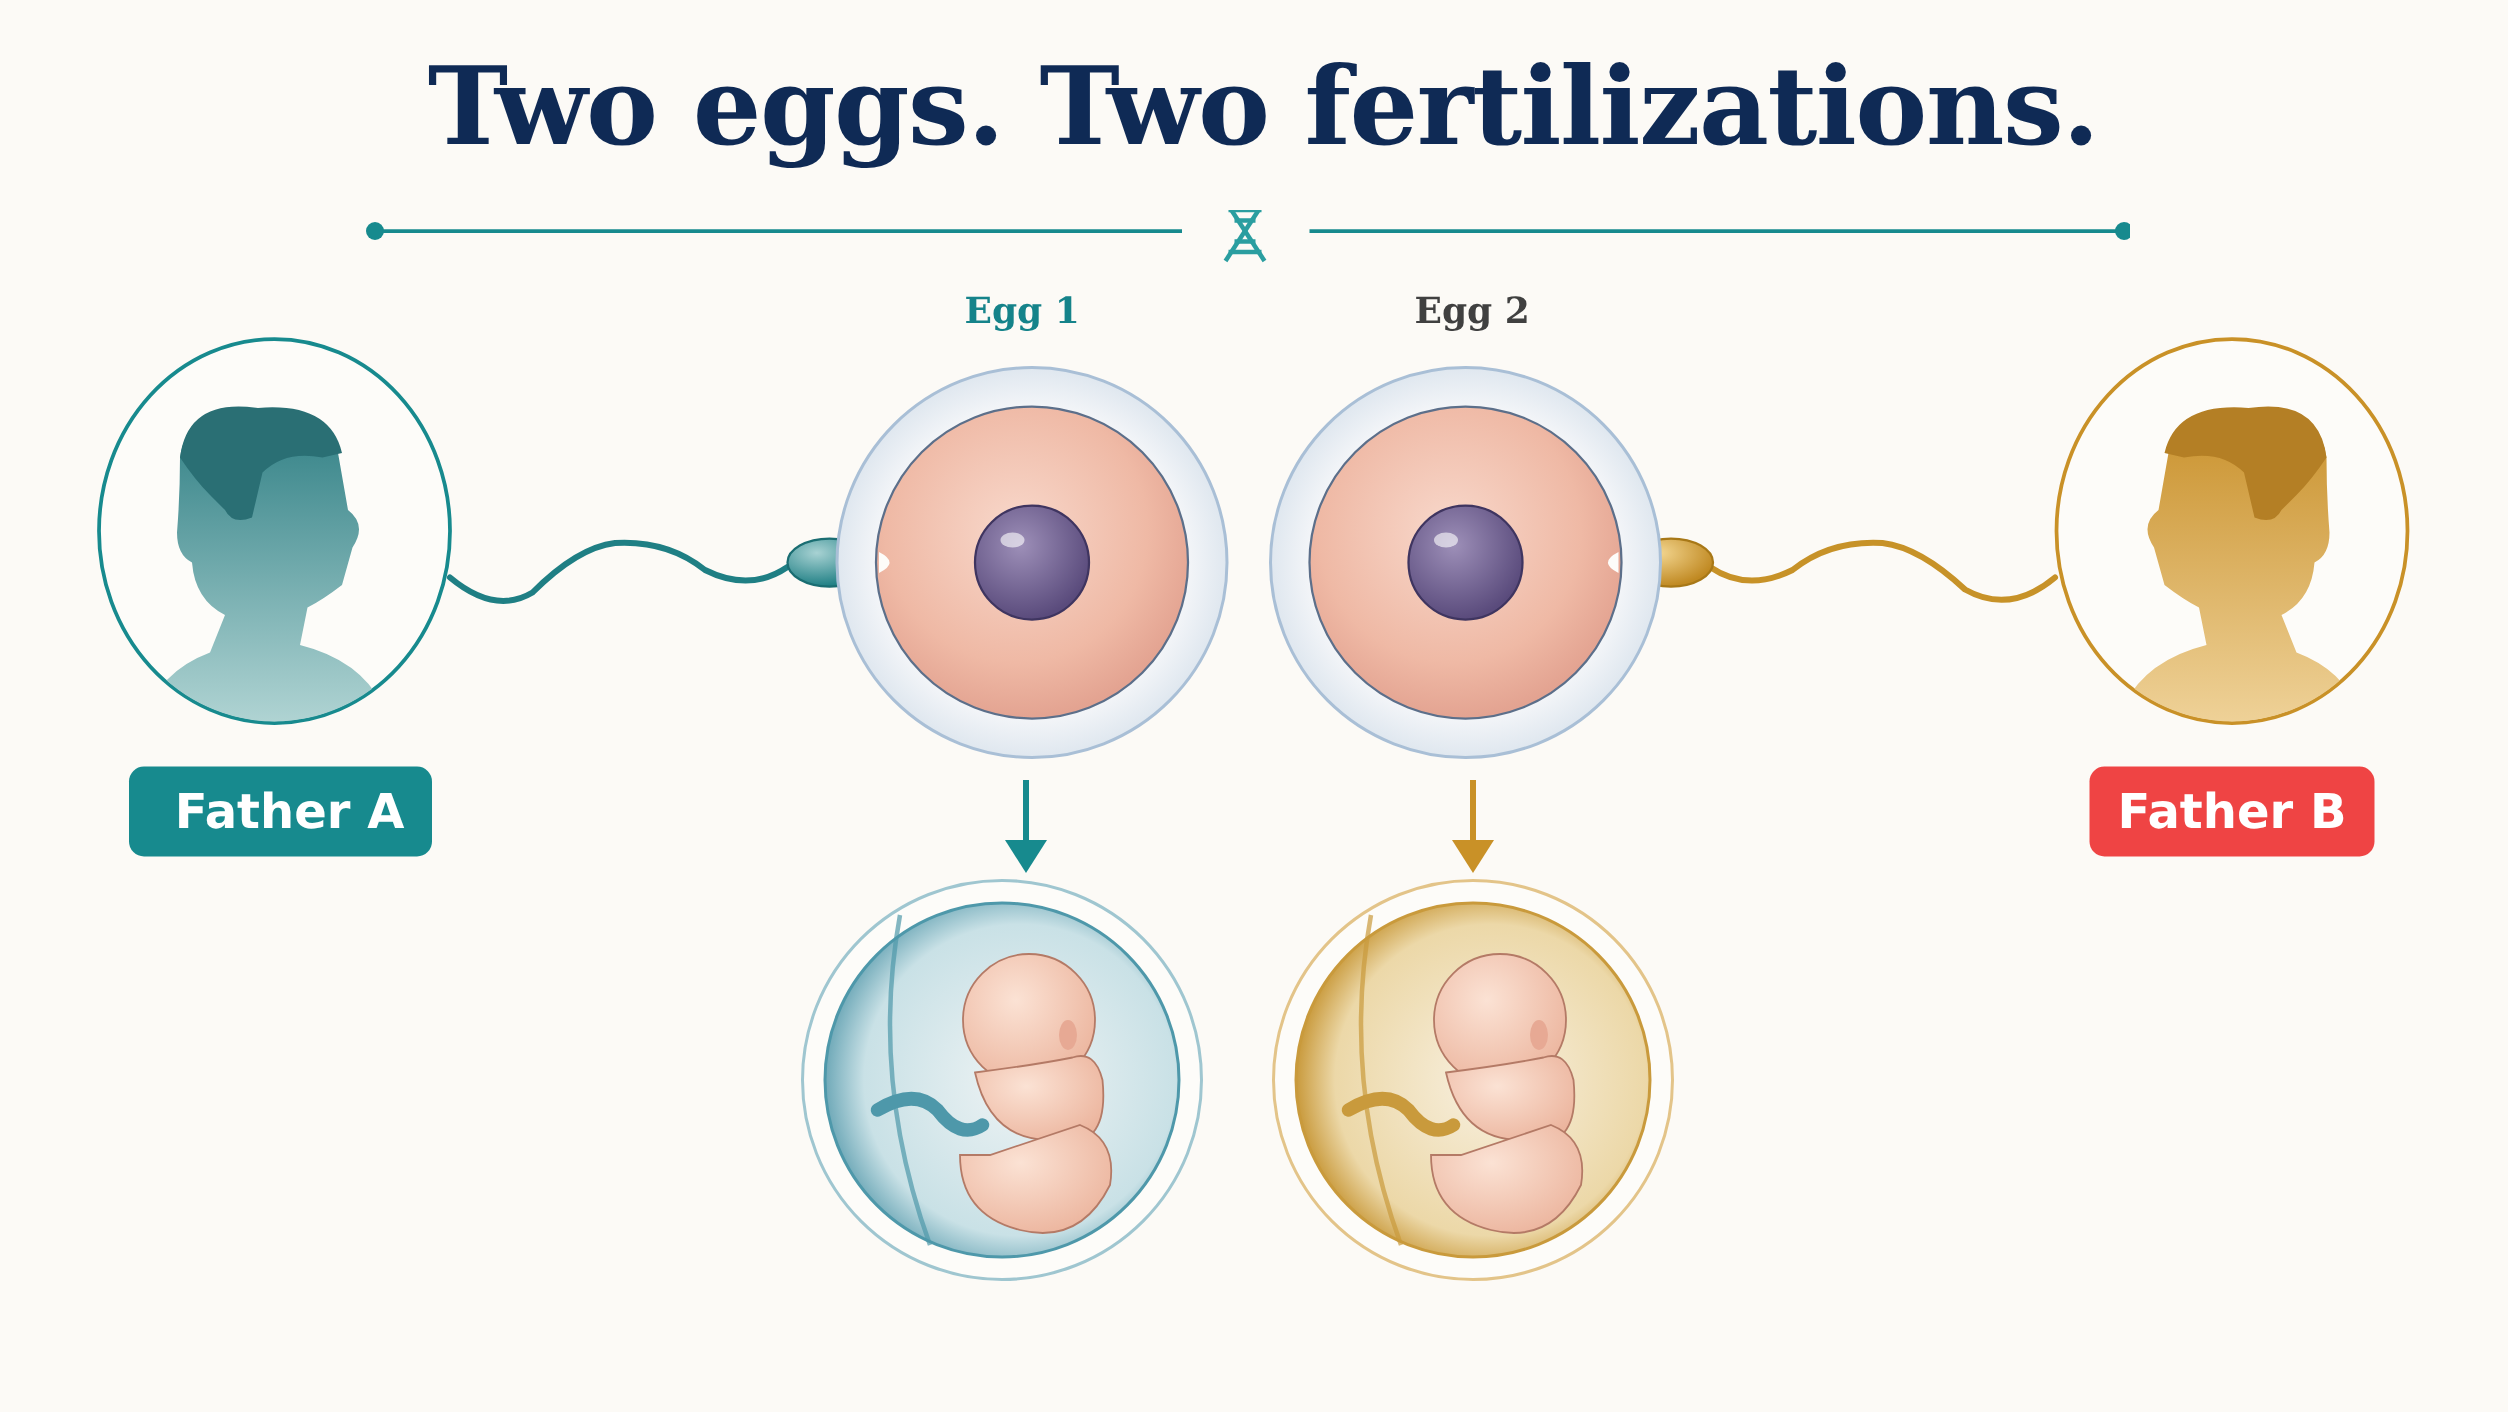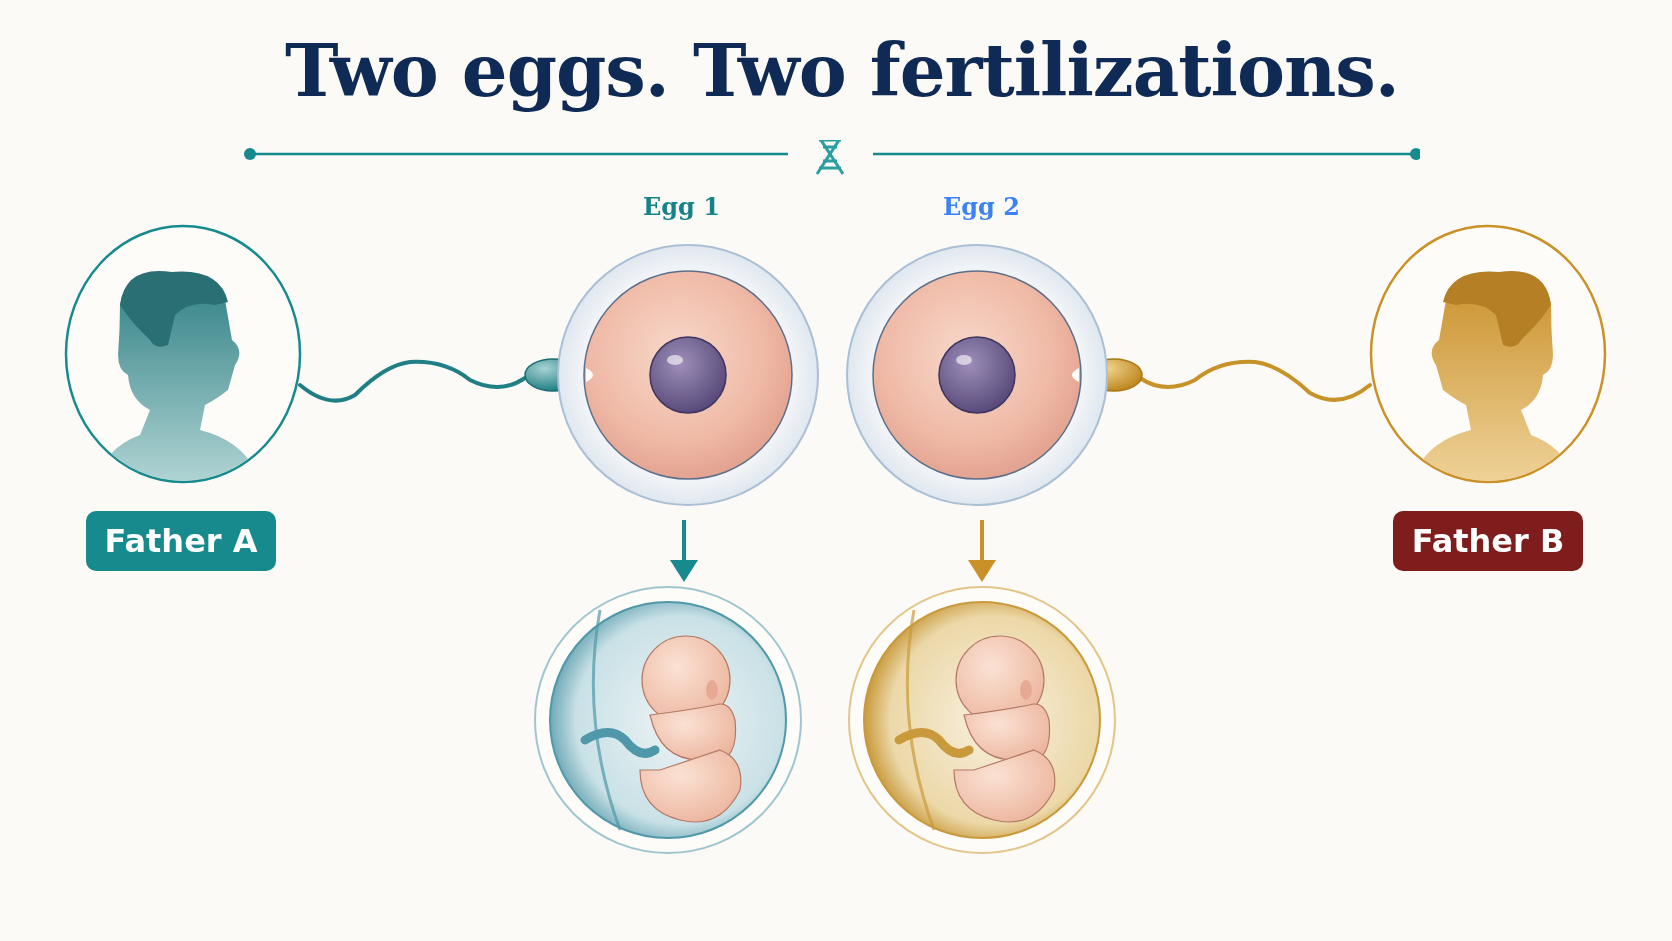--- a/index.html
+++ b/index.html
@@ -20,30 +20,30 @@
       color: #0f2a55;
       padding-left: 12px;
     }
     .divider { position: absolute; left: 240px; top: 140px; width: 1180px; height: 40px; }
     .egg-label {
       position: absolute; top: 192px;
       font-family: "DejaVu Serif", serif;
       font-weight: bold; font-size: 24px;
     }
     .egg-label.teal { left: 643px; color: #15838a; }
-    .egg-label.gold { left: 943px; color: #3b82f6; }
+    .egg-label.gold { left: 943px; color: #404040; }
     .father-badge {
       position: absolute; top: 511px; height: 60px;
       border-radius: 10px;
       color: #fff; font-weight: bold; font-size: 32px;
       display: flex; align-items: center; justify-content: center;
       font-family: "DejaVu Sans", sans-serif;
     }
-    .father-badge.a { left: 86px; width: 190px; background: #178a8e; }
-    .father-badge.b { left: 1393px; width: 190px; background: #7f1d1d; }
+    .father-badge.a { left: 86px; width: 190px; background: #178a8e; padding-left: 12px; }
+    .father-badge.b { left: 1393px; width: 190px; background: #ef4444; }
     svg.art { position: absolute; left: 0; top: 0; }
   </style>
 </head>
 <body>
 
 <div class="title">Two eggs. Two fertilizations.</div>
 
 <svg class="divider" viewBox="0 0 1180 40" width="1180" height="40">
   <circle cx="10" cy="14" r="6" fill="#178a8e"></circle>
   <line x1="10" y1="14" x2="548" y2="14" stroke="#178a8e" stroke-width="2.5"></line>

